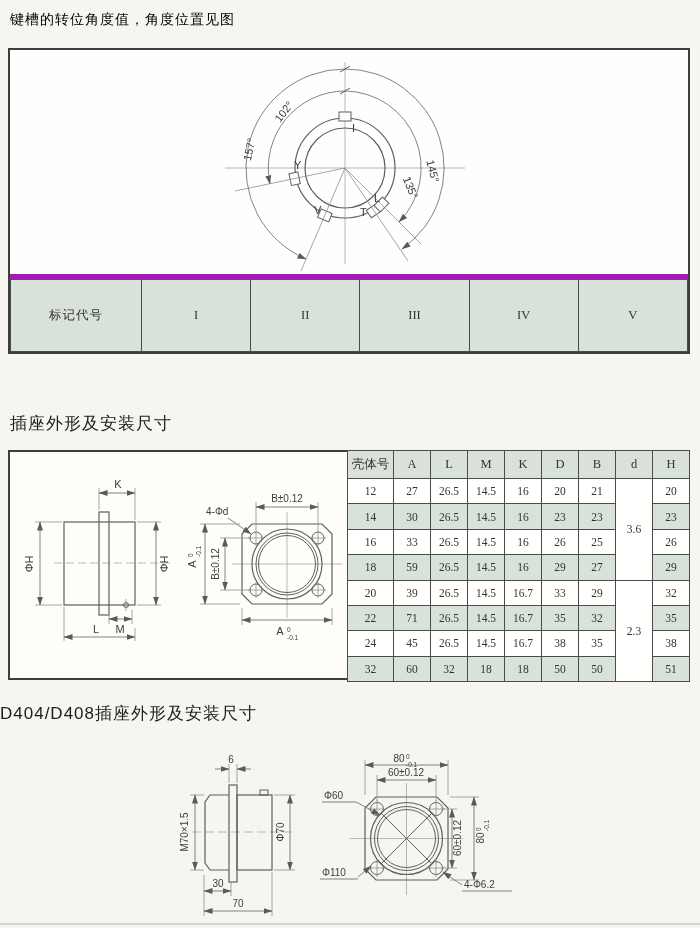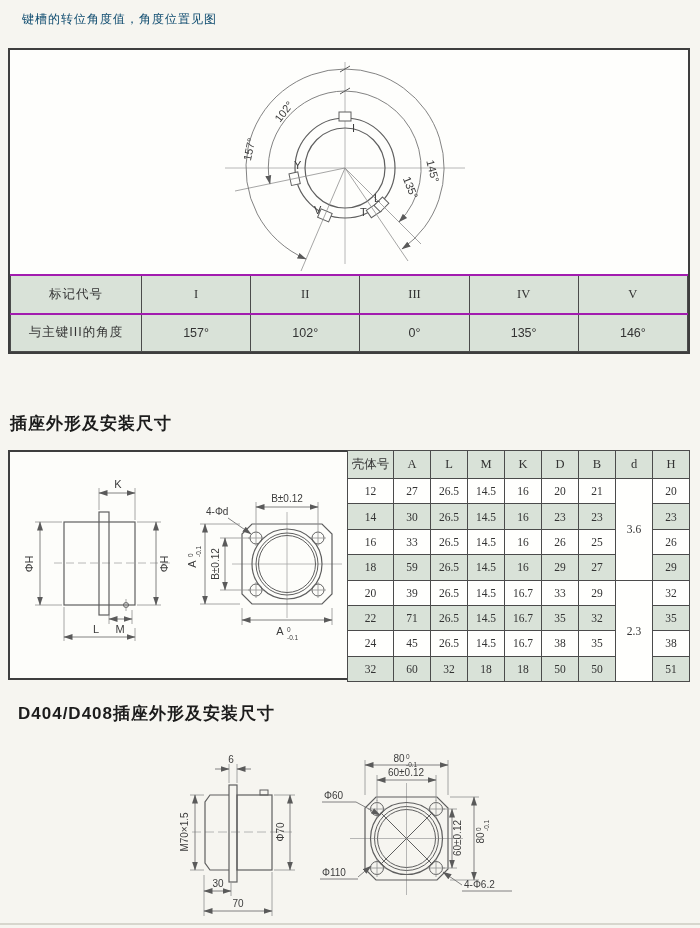--- a/index.html
+++ b/index.html
@@ -1,37 +1,37 @@
 <!DOCTYPE html>
 <html><head>
 <meta charset="utf-8">
 <style>
   html,body{margin:0;padding:0;}
   body{width:700px;height:928px;position:relative;background:#f6f5f0;
        font-family:"Liberation Sans",sans-serif;color:#333;overflow:hidden;}
   .abs{position:absolute;}
-  #intro{left:22px;top:11px;font-size:12px;color:#0c4a6e;letter-spacing:1px;}
-  .sec-title{font-size:17px;font-weight:bold;color:#1c1c1c;letter-spacing:1px;}
+  #intro{left:10px;top:11px;font-size:14px;color:#000000;letter-spacing:1px;}
+  .sec-title{font-size:17px;font-weight:normal;color:#1c1c1c;letter-spacing:1px;}
   #sec2{left:10px;top:412px;}
-  #sec3{left:18px;top:702px;}
+  #sec3{left:0;top:702px;}
 
   #box1{left:8px;top:48px;width:682px;height:306px;border:2px solid #3e3e3e;
         background:#fefefc;box-sizing:border-box;}
   #box2{left:8px;top:450px;width:682px;height:230px;border:2px solid #3e3e3e;
         background:#fdfdfa;box-sizing:border-box;}
 
   table{border-collapse:collapse;table-layout:fixed;}
   td,th{border:1px solid #4b4b4b;text-align:center;vertical-align:middle;
         font-weight:normal;padding:0;overflow:hidden;white-space:nowrap;}
   .g{background:#d9e2d8;}
   .w{background:#fffffd;}
   .sf{font-family:"Liberation Serif",serif;}
 
   #t1{width:100%;height:78px;border-top:2px solid #3e3e3e;font-size:12.5px;}
-  #t1 td{border-top:2px solid #a21caf;height:25px;}
+  #t1 td{border-top:6px solid #a21caf;height:25px;}
   #t1 td.lbl{letter-spacing:1px;}
 
   #t2{position:absolute;right:-2px;top:-2px;width:342px;height:232px;font-size:11.5px;}
   #t2 td,#t2 th{font-family:"Liberation Serif",serif;}
   #t2 thead th{height:27px;font-size:12.5px;}
   #t2 tbody td{height:23px;}
 
   svg{display:block;}
   svg text{fill:#3c3c3c;font-family:"Liberation Sans",sans-serif;font-size:11px;}
   .t10 {font-size:10px;}
@@ -113,28 +113,20 @@
         <col span="5">
       </colgroup>
     <tbody>
         <tr class="g">
       <td class="lbl">标记代号</td>
       <td class="sf">I</td>
       <td class="sf">II</td>
       <td class="sf">III</td>
       <td class="sf">IV</td>
       <td class="sf">V</td>
-    </tr>
-    <tr class="g">
-      <td class="lbl">与主键III的角度</td>
-      <td>157°</td>
-      <td>102°</td>
-      <td>0°</td>
-      <td>135°</td>
-      <td>146°</td>
     </tr>
   </tbody>
     </table>
 </div>
 
 <div class="abs sec-title" id="sec2">插座外形及安装尺寸</div>
 
 <div class="abs" id="box2">
 
   <svg width="338" height="226" viewBox="0 0 338 226">

